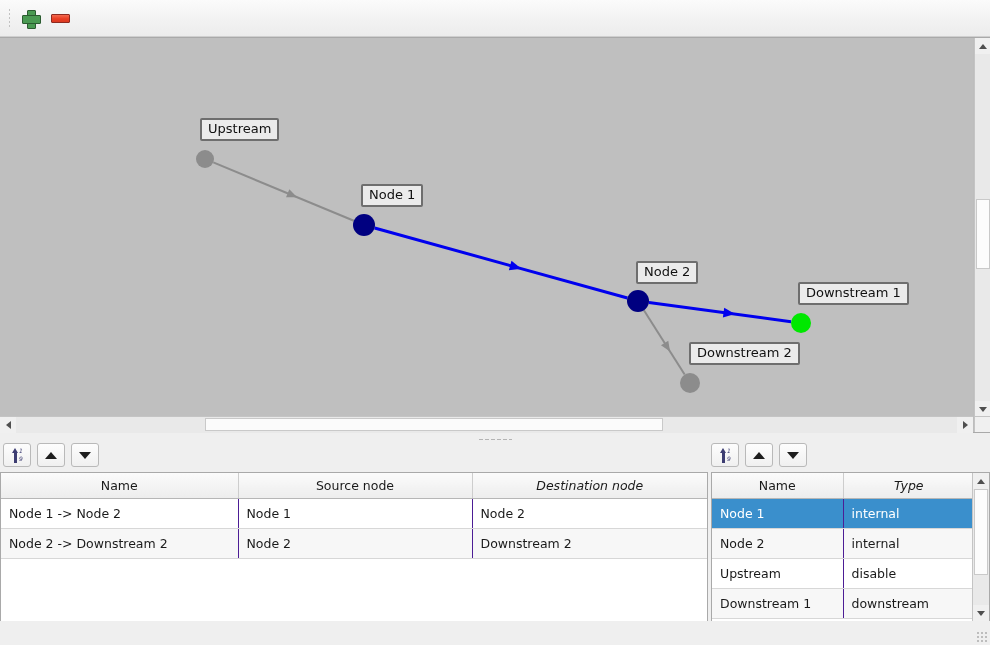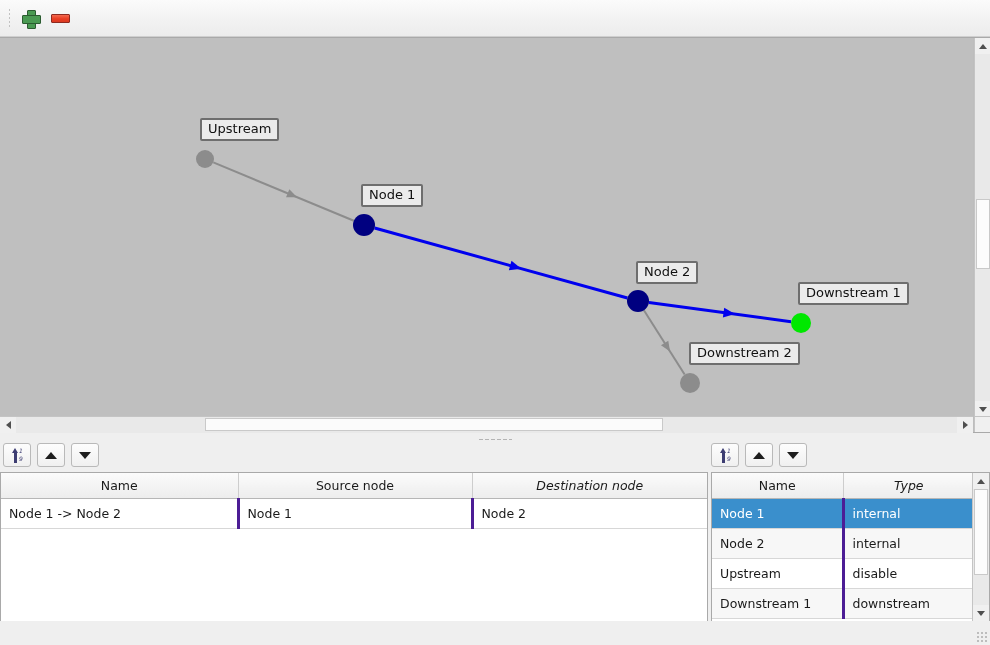--- a/index.html
+++ b/index.html
@@ -101,21 +101,21 @@
   .tbl-box { position: absolute; border: 1px solid #a9a9a9; background: #fff; overflow: hidden; }
   table { border-collapse: collapse; width: 100%; table-layout: fixed; }
   thead th {
     background: linear-gradient(to bottom,#fbfbfb,#ededed);
     border-right: 1px solid #cdcdcd; border-bottom: 1px solid #b6b6b6;
     font-weight: normal; font-size: 12.5px; color: #1a1a1a; height: 25px;
     text-align: center; padding: 0 4px;
   }
   thead th:last-child { border-right: none; font-style: italic; }
   tbody td { height: 30px; padding: 0 8px; font-size: 12.5px; color: #1a1a1a;
-             border-right: 3px solid #4c1d95; border-bottom: 1px solid #d7d7d7;
+             border-right: 1px solid #4c1d95; border-bottom: 1px solid #d7d7d7;
              white-space: nowrap; overflow: hidden; text-overflow: ellipsis; }
   tbody td:last-child { border-right: none; }
   tbody tr:nth-child(odd) td { background: #ffffff; }
   tbody tr:nth-child(even) td { background: #f7f7f7; }
   tbody tr.sel td { background: #3a8fcc; color: #ffffff; }
 
   .status { position: absolute; left: 0; bottom: 0; width: 990px; height: 24px;
             background: #efefef; }
   .grip { position: absolute; right: 2px; bottom: 2px; width: 12px; height: 12px;
     background-image: radial-gradient(#bdbdbd 40%, transparent 42%);
@@ -241,20 +241,25 @@
             <th>Source node</th>
             <th>Destination node</th>
           </tr>
         </thead>
       <tbody id="links-body">
           <tr>
             <td>Node 1 -&gt; Node 2</td>
             <td>Node 1</td>
             <td>Node 2</td>
           </tr>
+          <tr>
+            <td>Node 2 -&gt; Downstream 2</td>
+            <td>Node 2</td>
+            <td>Downstream 2</td>
+          </tr>
         </tbody>
     </table>
   </div>
 
   <div class="tbl-box" style="left:711px; top:472px; width:279px; height:150px;">
     <table style="width:262px">
       <colgroup>
           <col style="width:131px">
           <col>
         </colgroup>

